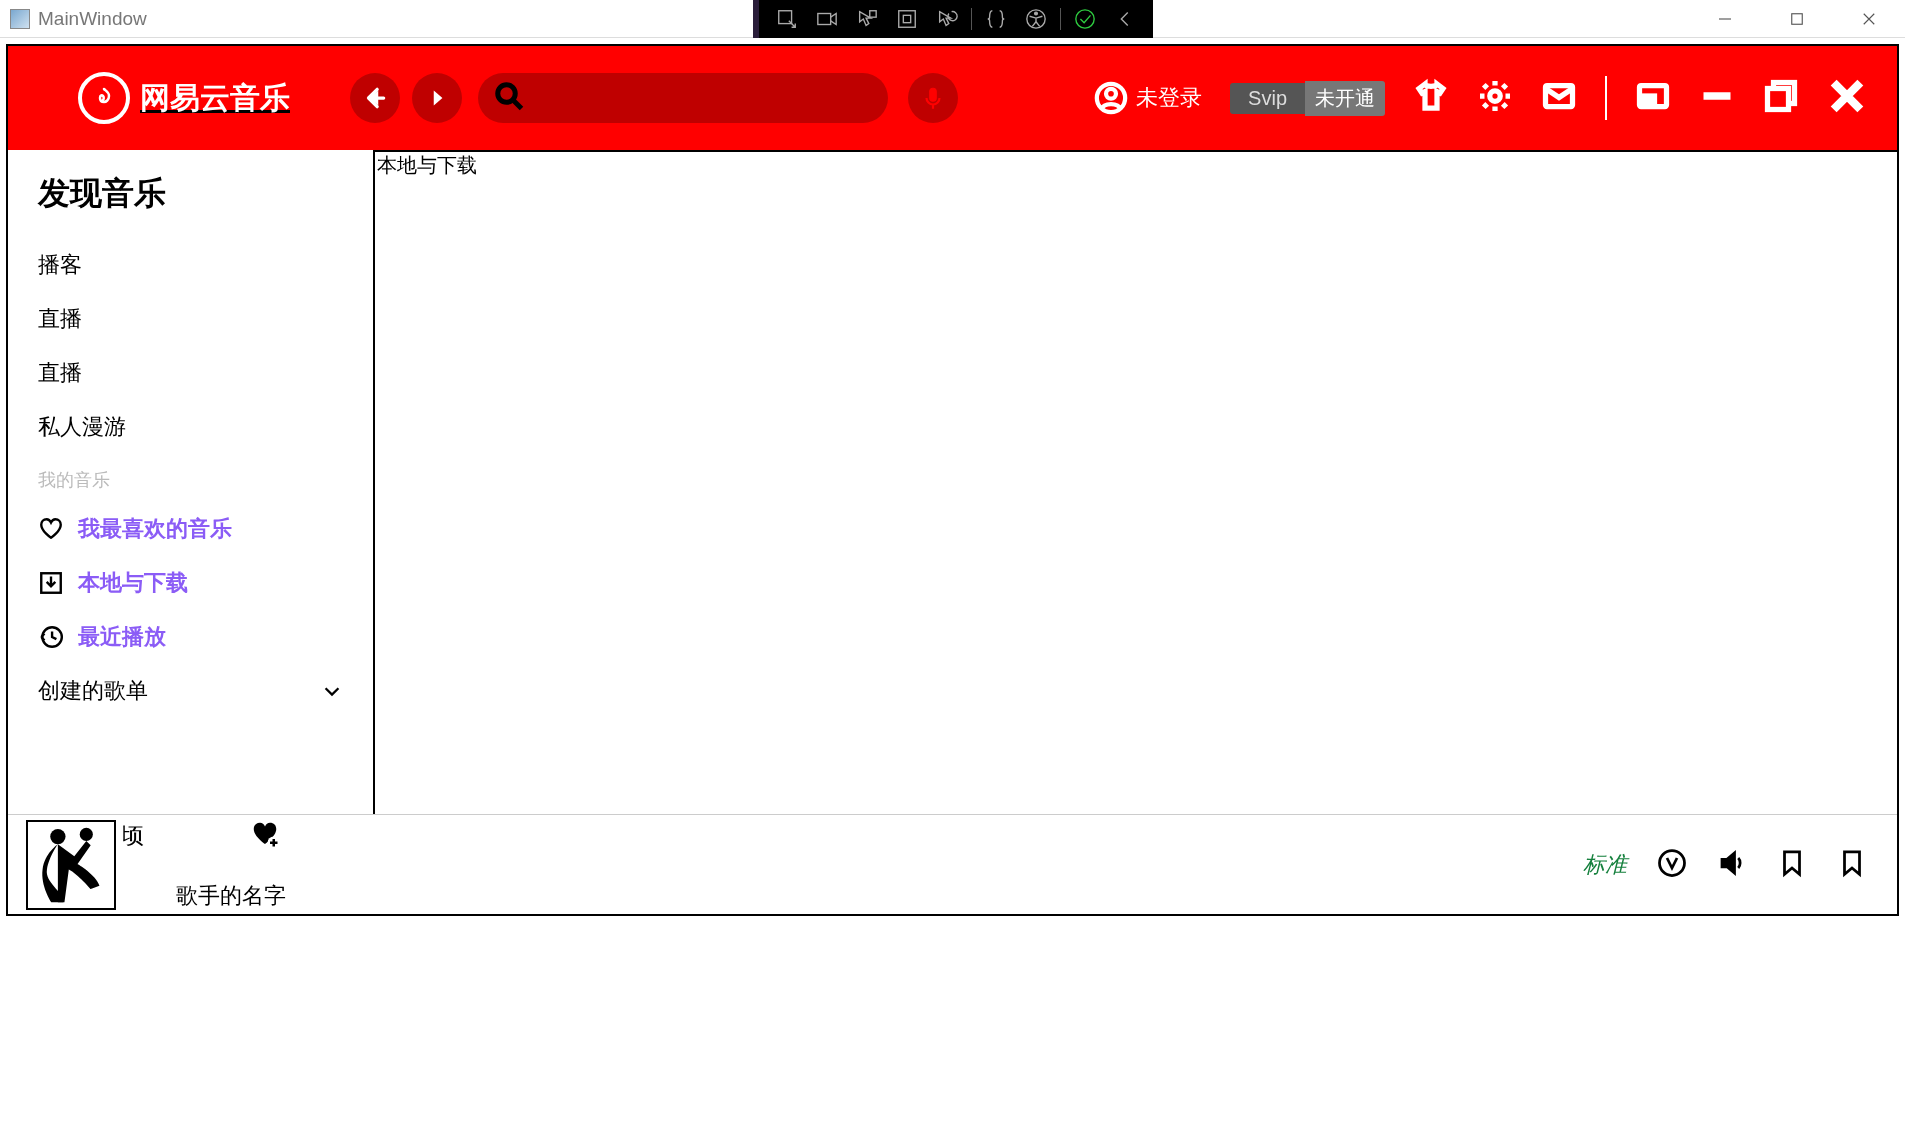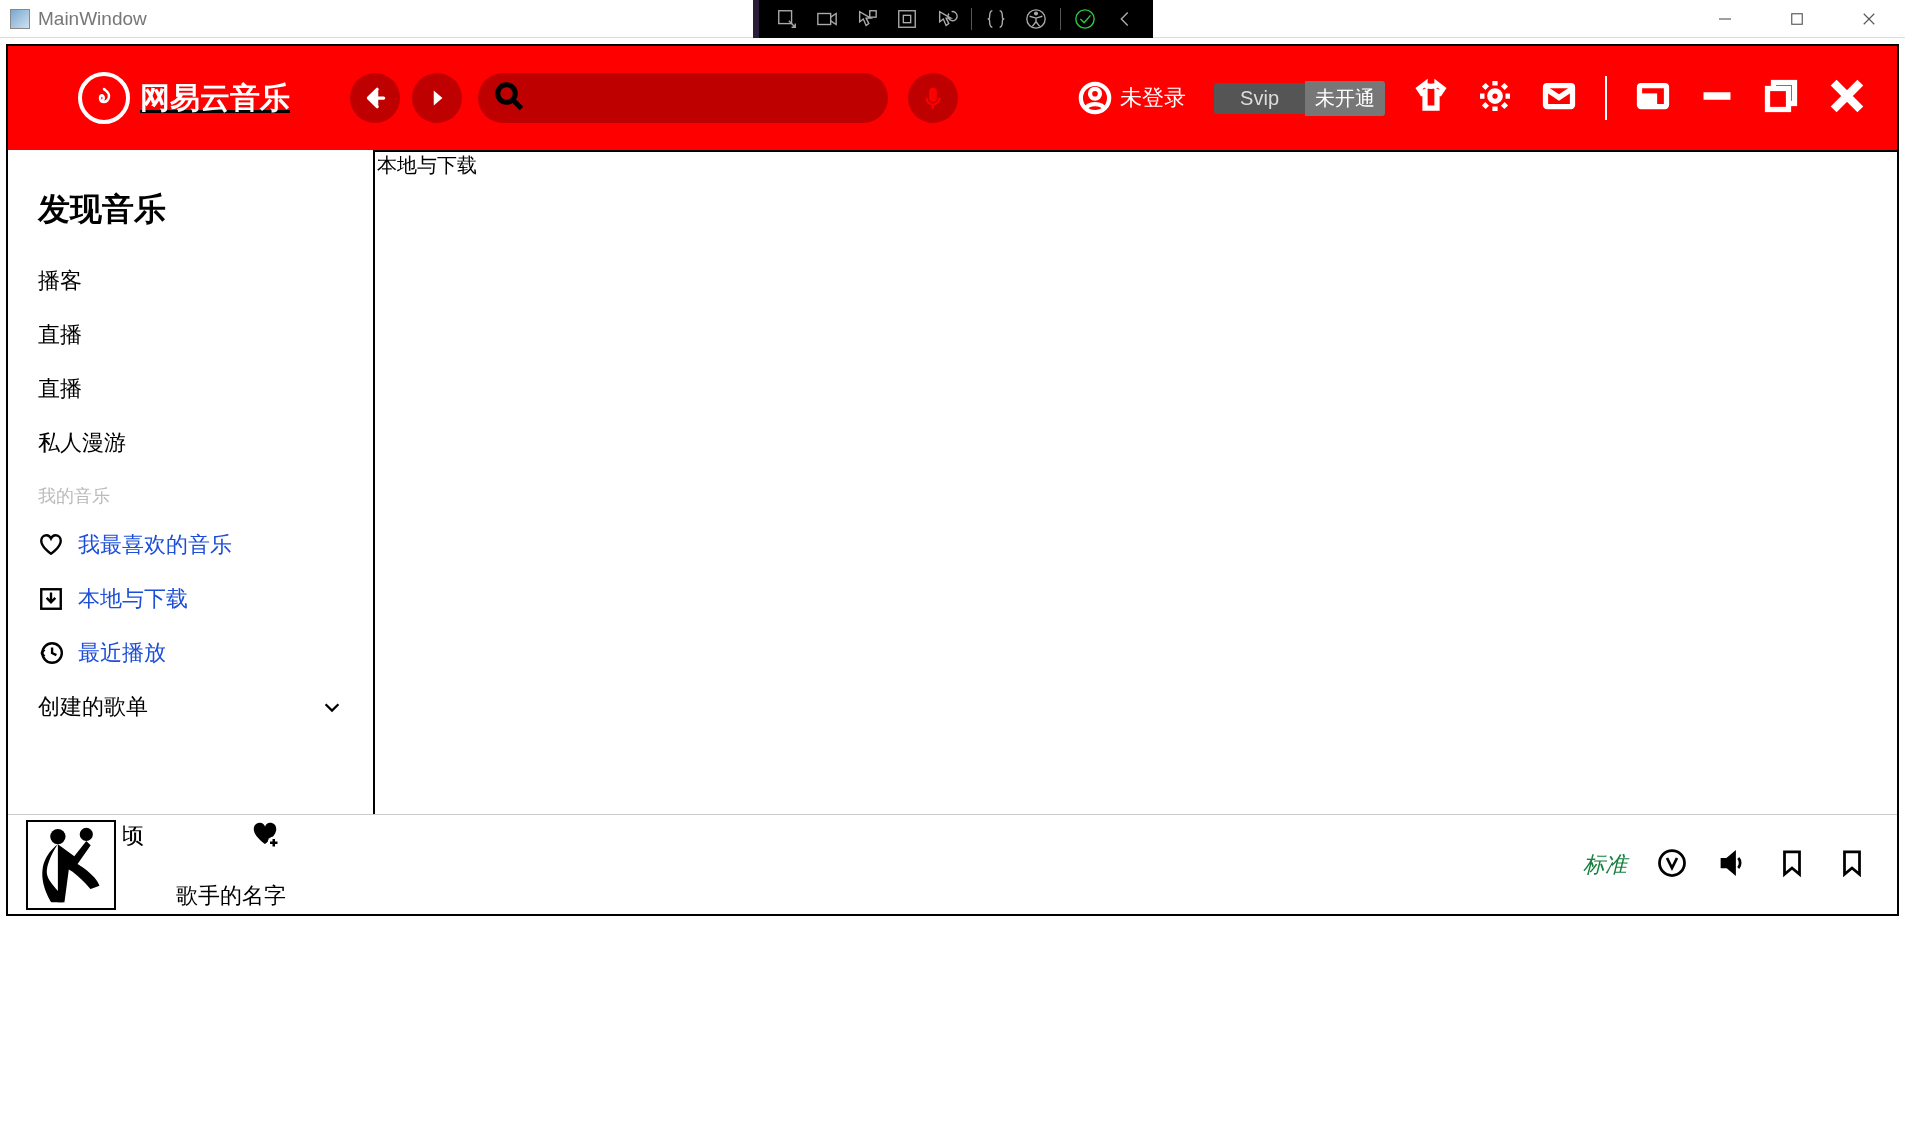--- a/index.html
+++ b/index.html
@@ -147,57 +147,58 @@
     position: absolute;
     right: 30px;
     display: flex; align-items: center; gap: 28px;
   }
   .hr-item { display: flex; align-items: center; gap: 8px; }
   .hr-item svg { width: 34px; height: 34px; stroke: #fff; fill: none; stroke-width: 3; }
   .login-text { color: #fff; font-size: 22px; }
   .svip-group { display: flex; align-items: center; }
   .svip-badge {
     background: #555; color: #ddd; font-size: 20px;
-    padding: 4px 26px; border-radius: 3px 0 0 3px;
+    padding: 4px 18px; border-radius: 3px 0 0 3px;
   }
   .svip-status {
     background: #777; color: #fff; font-size: 20px;
     padding: 4px 10px; border-radius: 0 3px 3px 0;
   }
   .vline { width: 2px; height: 44px; background: #fff; }
   .hdr-ico-btn svg { width: 36px; height: 36px; stroke: #fff; fill: none; stroke-width: 3.5; }
   .hdr-close svg { width: 40px; height: 40px; stroke: #fff; stroke-width: 5; }
 
   
   .middle {
     flex: 1;
     display: flex;
     overflow: hidden;
   }
   .sidebar {
     width: 365px;
     background: #fff;
-    padding: 38px 30px 0 30px;
+    padding: 22px 30px 0 30px;
   }
   .sb-title {
     font-size: 32px; font-weight: 700; color: #000;
     margin-bottom: 22px;
   }
   .sb-item {
     font-size: 22px; color: #000;
     padding: 12px 0;
   }
   .sb-sub {
     font-size: 18px; color: #bbb;
     padding: 14px 0 10px 0;
   }
   .sb-icon-item {
     display: flex; align-items: center; gap: 14px;
-    font-size: 22px; color: #1d4ed8;
+    font-size: 22px; color: #8b5cf6;
     padding: 12px 0;
+    font-weight: bold;
   }
   .sb-icon-item svg { width: 26px; height: 26px; stroke: #000; fill: none; stroke-width: 2.2; }
   .sb-chevron-row {
     display: flex; align-items: center; justify-content: space-between;
     font-size: 22px; color: #000;
     padding: 12px 0;
   }
   .sb-chevron-row svg { width: 22px; height: 22px; stroke: #000; fill: none; stroke-width: 2.5; }
 
   .main-content {

